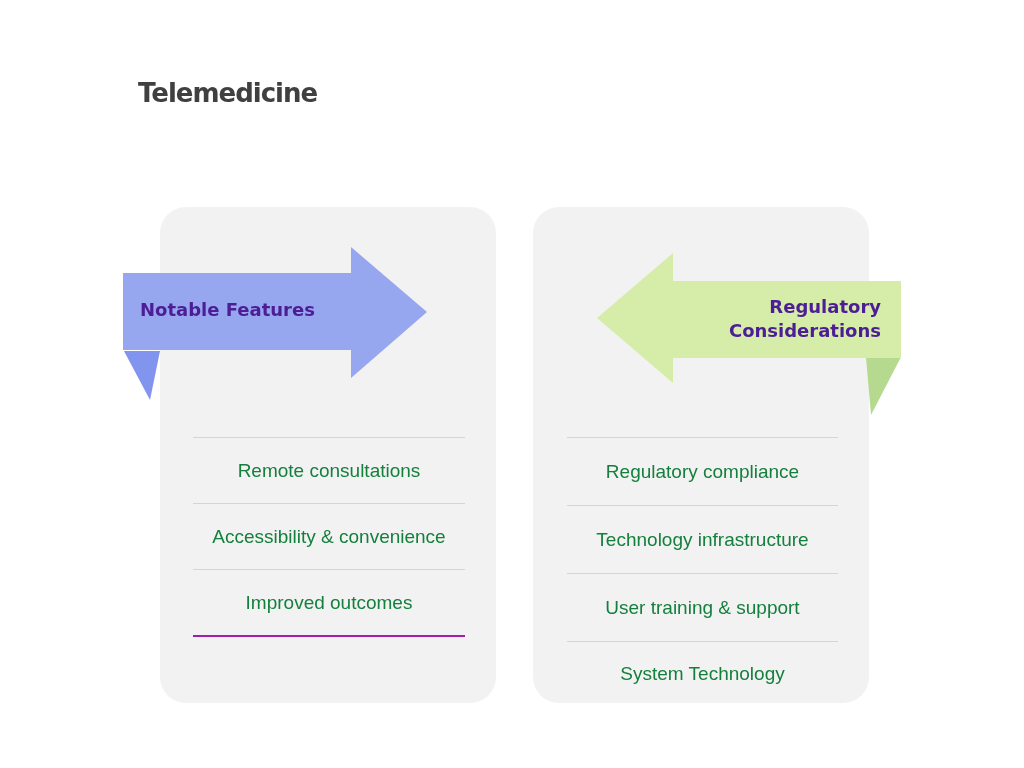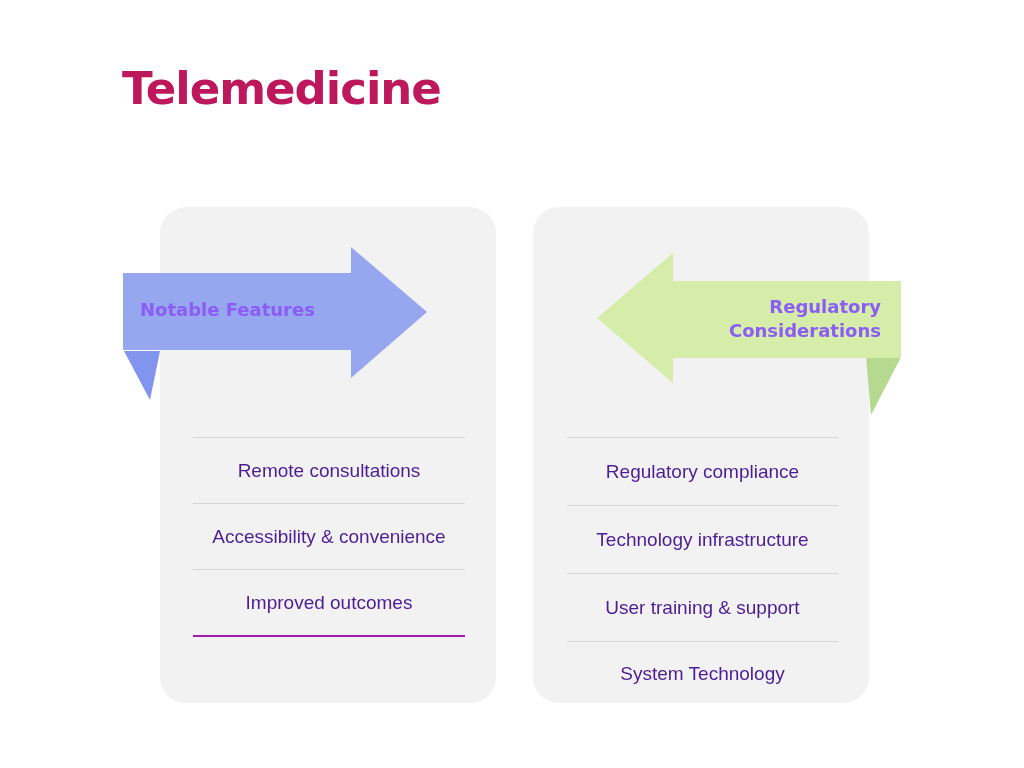--- a/index.html
+++ b/index.html
@@ -2,49 +2,49 @@
 <html><head>
 <meta charset="utf-8">
 <style>
   html,body{margin:0;padding:0;}
   body{
     width:1024px;height:768px;position:relative;overflow:hidden;
     background:#ffffff;
     font-family:"Liberation Sans", sans-serif;
   }
   .title{
-    position:absolute;left:122px;top:62px;margin:0;
+    position:absolute;left:122px;top:62px;margin:16px;
     font-family:"DejaVu Sans","Liberation Sans",sans-serif;
-    font-size:45px;font-weight:bold;color:#be185d;letter-spacing:-1px;
+    font-size:26px;font-weight:bold;color:#404040;letter-spacing:-1px;
     line-height:1.2;
   }
   .card{
     position:absolute;top:207px;width:336px;height:496px;
     background:#f2f2f2;border-radius:26px;
   }
   .card-left{left:160px;}
   .card-right{left:533px;}
   .arrows{
     position:absolute;left:0;top:0;width:1024px;height:768px;
     pointer-events:none;
   }
   .arrow-label{
     position:absolute;
     font-family:"DejaVu Sans","Liberation Sans",sans-serif;
-    font-weight:bold;font-size:18px;line-height:24px;color:#8b5cf6;
+    font-weight:bold;font-size:18px;line-height:24px;color:#4c1d95;
   }
   .label-left{left:140px;top:298px;width:230px;text-align:left;}
   .label-right{left:681px;top:295px;width:200px;text-align:right;}
   .list{position:absolute;}
   .list-left{left:193px;top:437px;width:272px;}
   .list-right{left:567px;top:437px;width:271px;}
   .row{
     display:flex;align-items:center;justify-content:center;
     border-top:1px solid #d7d4d2;
-    font-size:19px;color:#4c1d95;
+    font-size:19px;color:#15803d;
   }
   .list-left .row{height:65px;}
   .list-left .row:last-child{border-bottom:2px solid #a21caf;}
   .list-right .row{height:67px;}
   .list-right .row:last-child{height:63px;}
 </style>
 </head>
 <body>
 
 <main>

